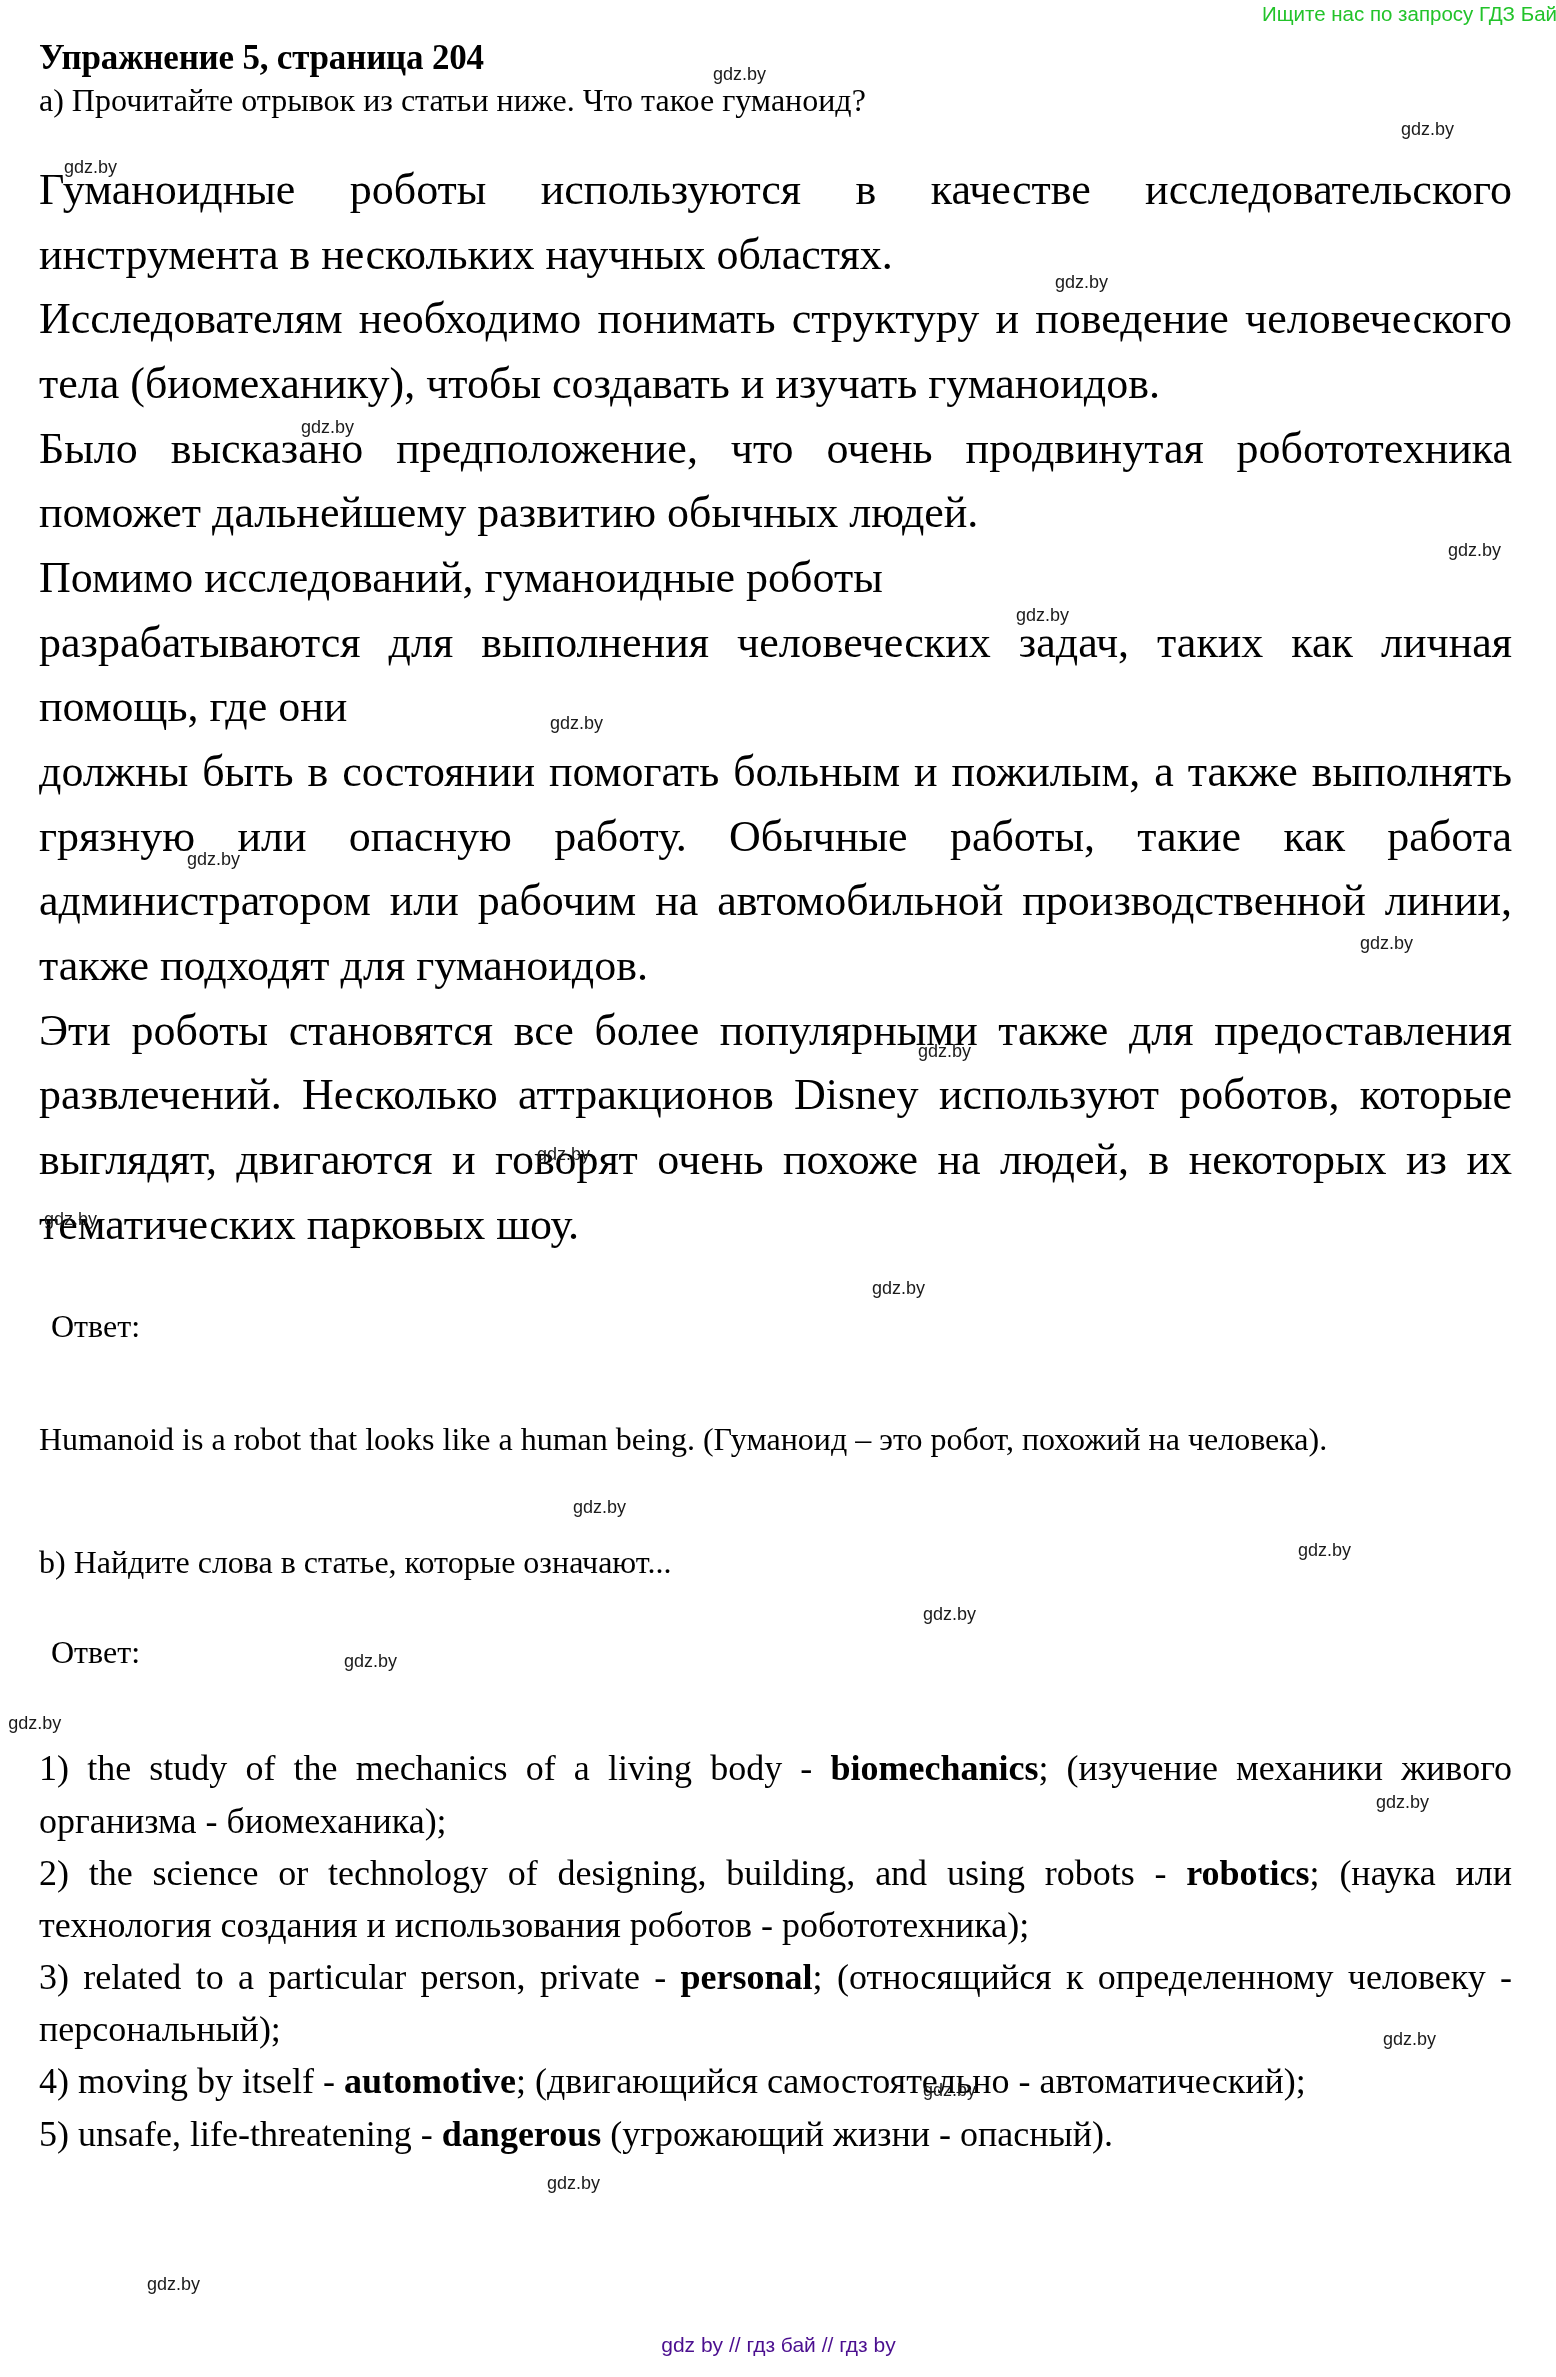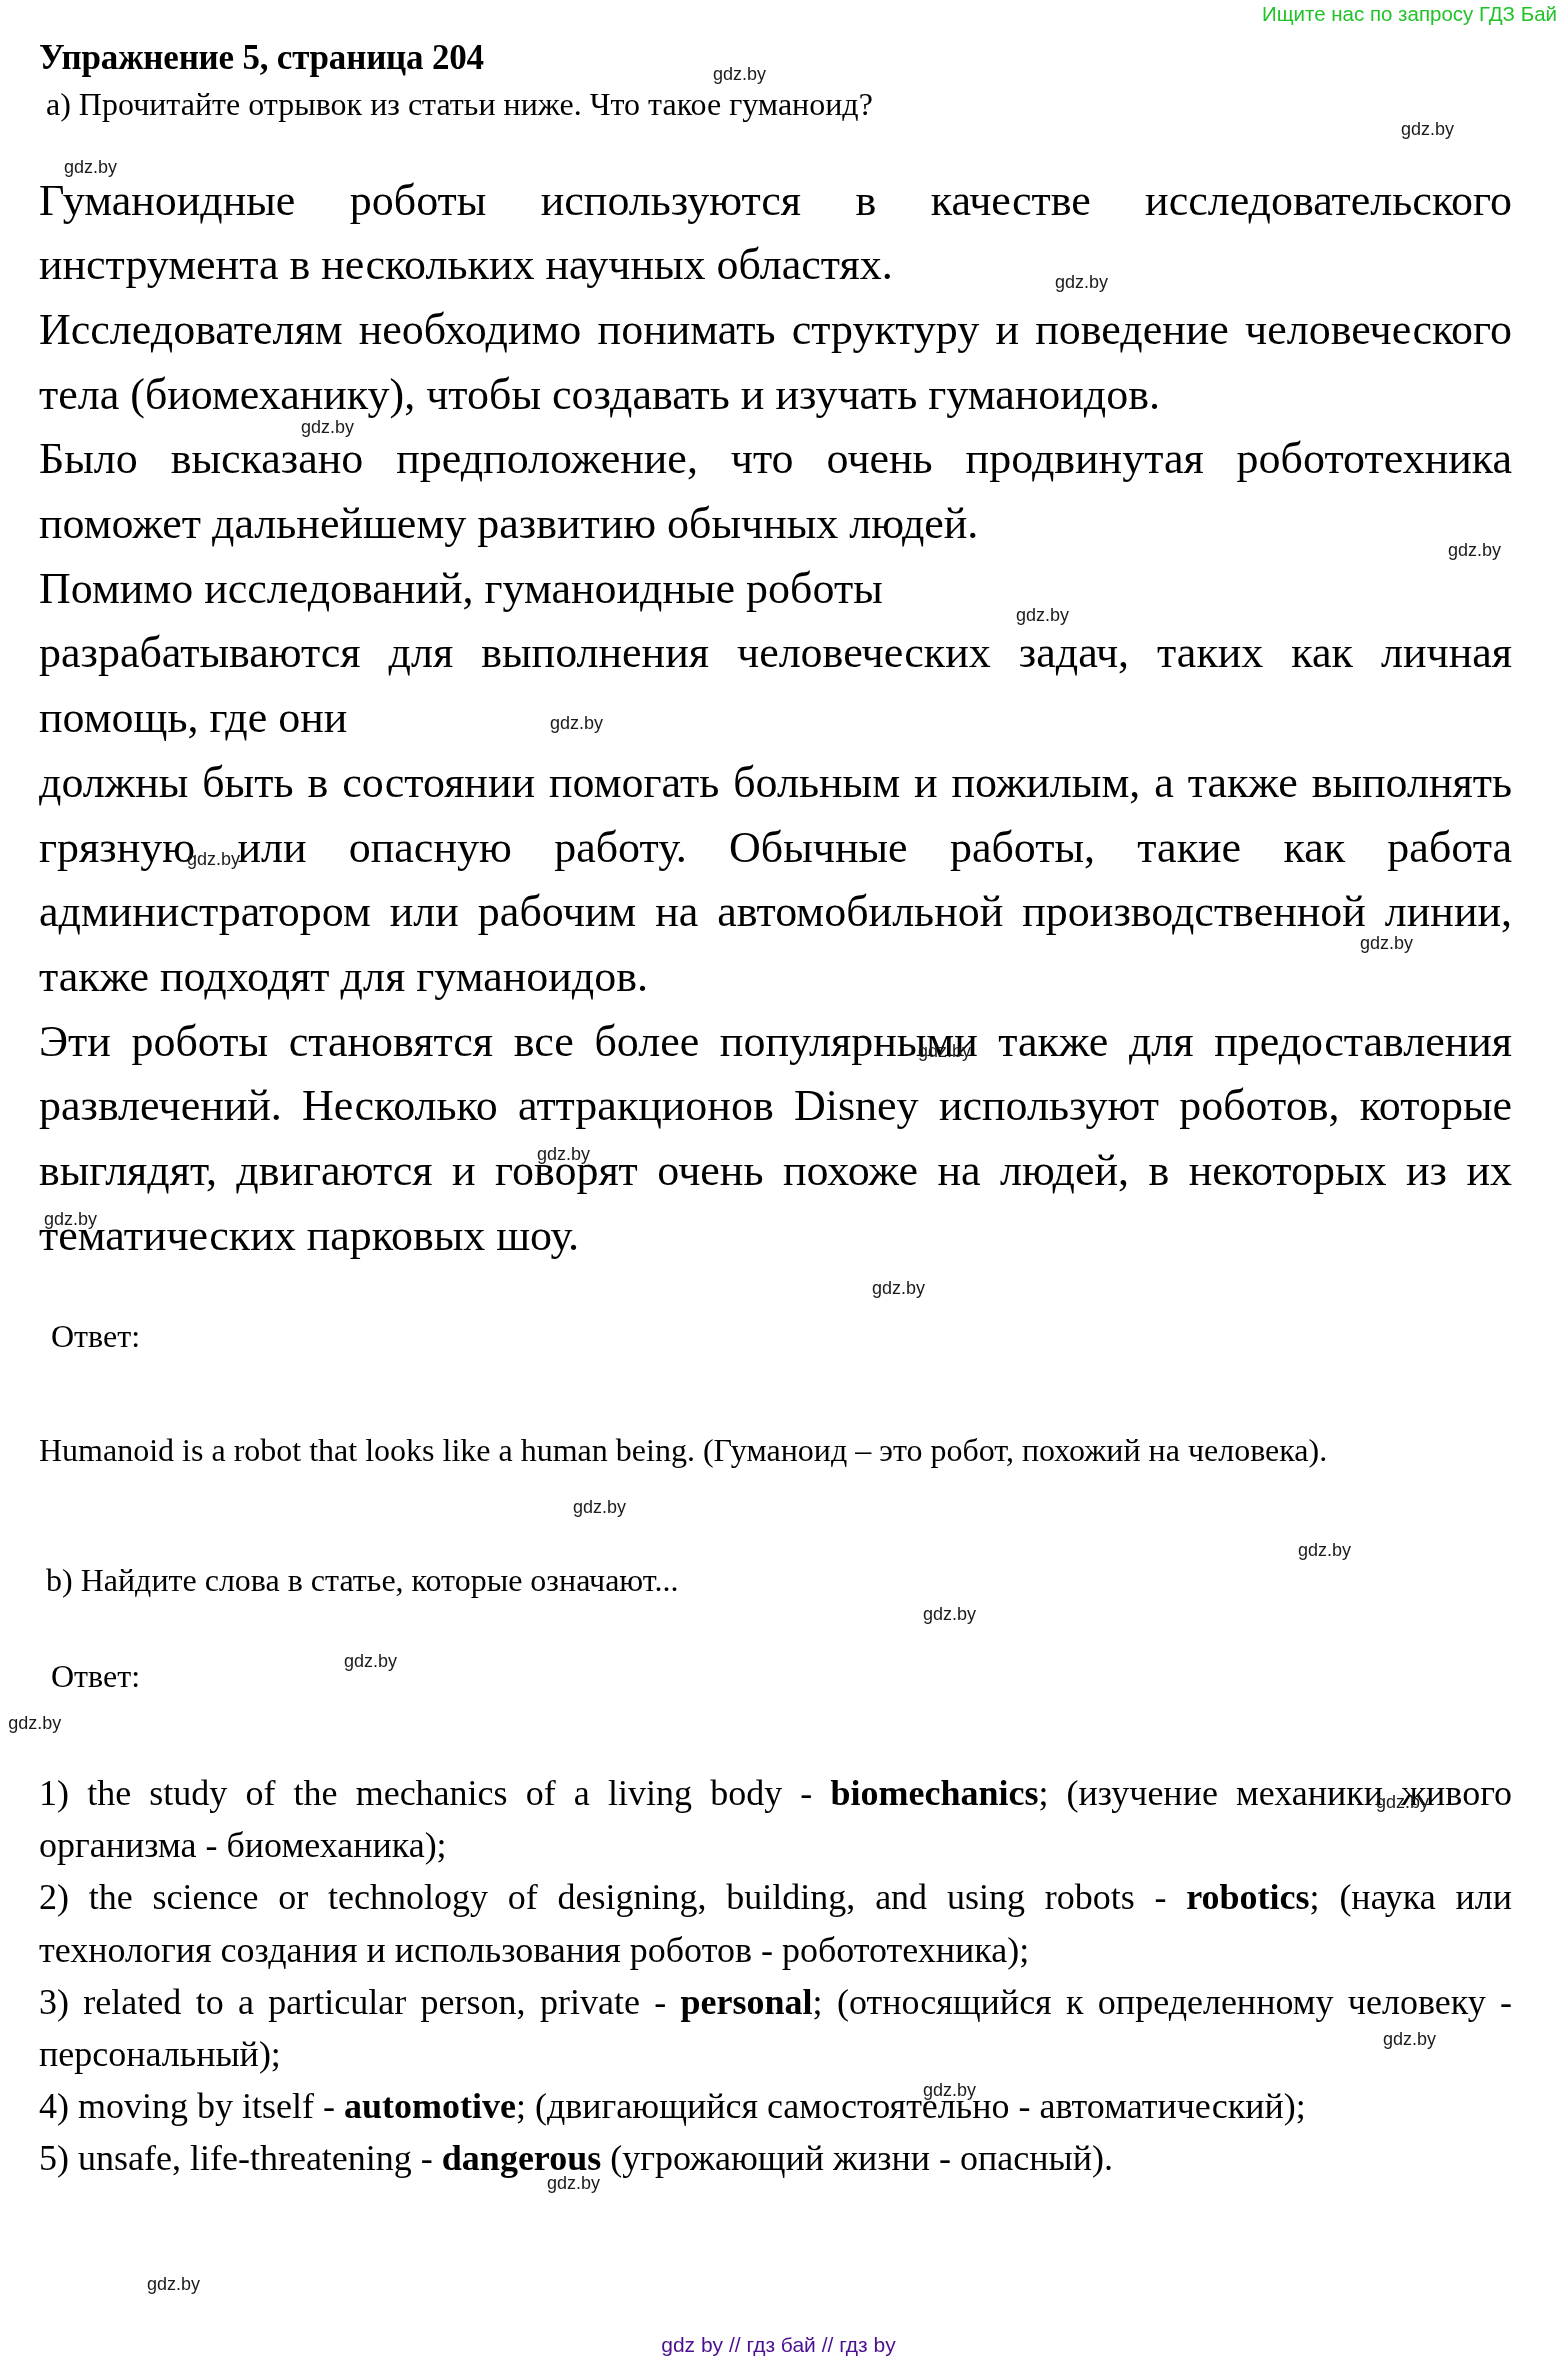--- a/index.html
+++ b/index.html
@@ -52,21 +52,21 @@
     font-size: 35px;
     font-weight: bold;
     line-height: 1.12;
     margin: 0 0 3.3px 0;
     letter-spacing: -0.2px;
   }
 
   .task-line {
     font-size: 32px;
     line-height: 1.30;
-    margin: 7px;
+    margin: 0;
     white-space: nowrap;
   }
 
   .para {
     font-size: 44px;
     line-height: 1.47;
     margin: 0;
     text-align: justify;
     text-justify: inter-word;
   }

